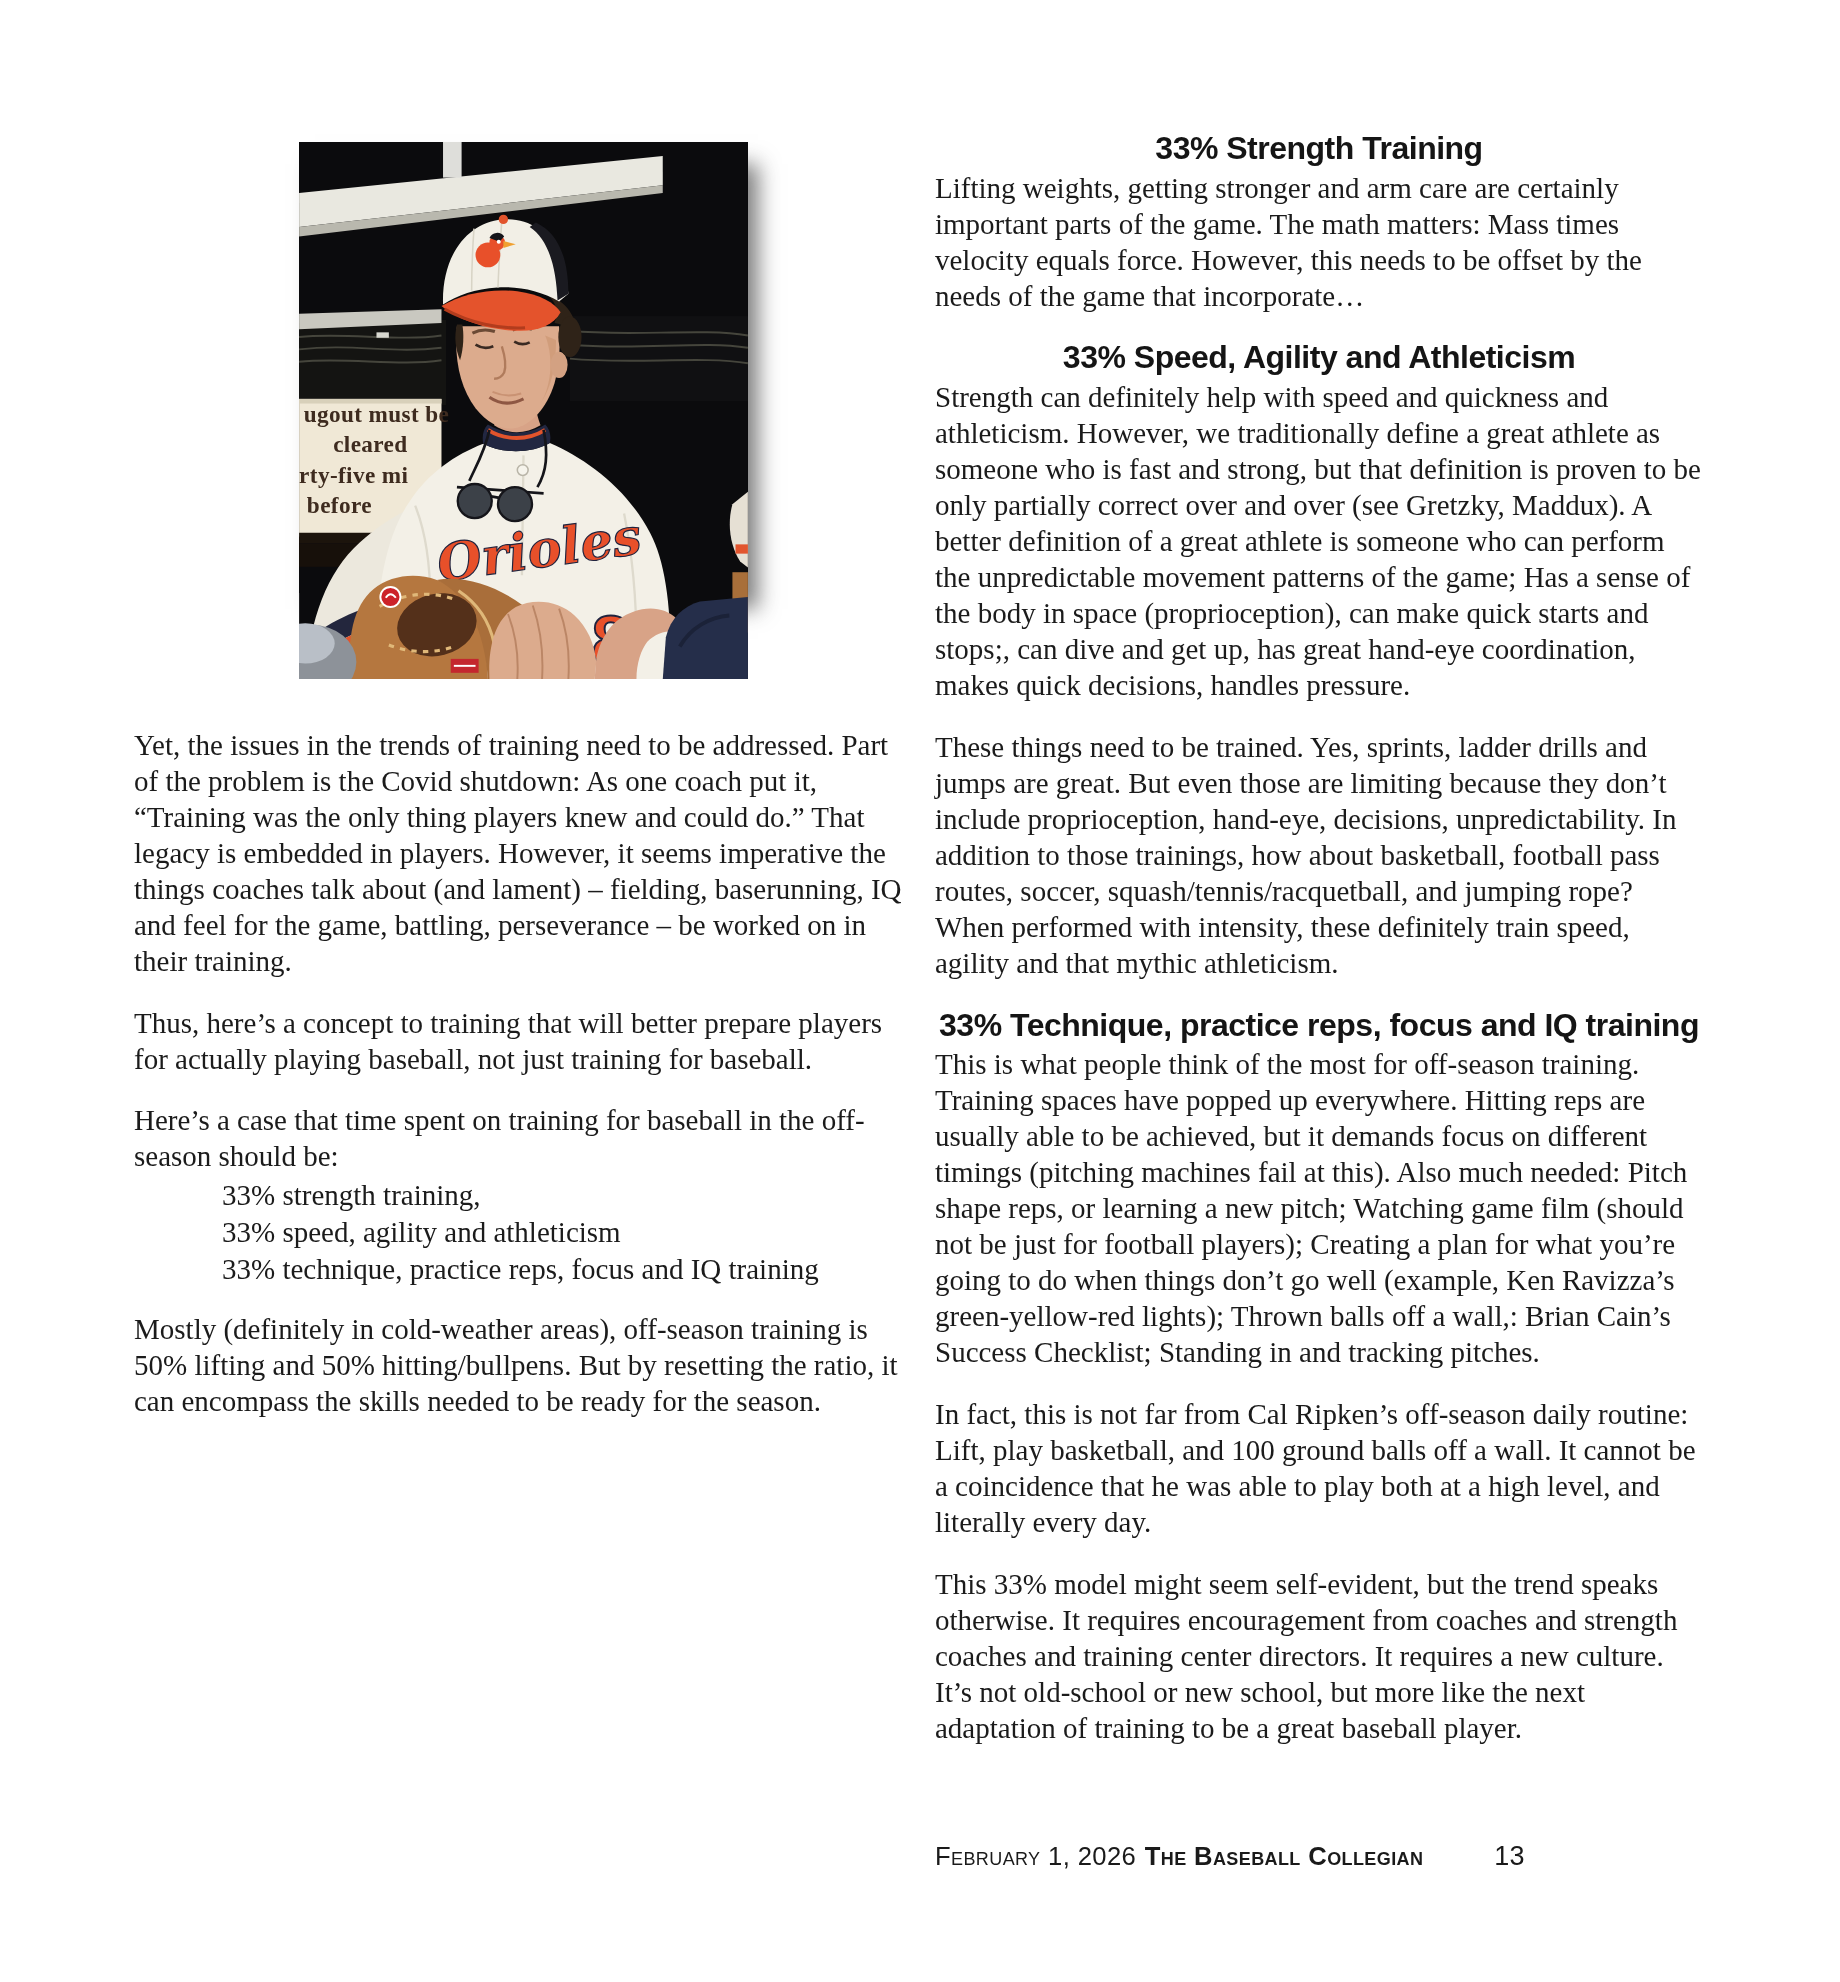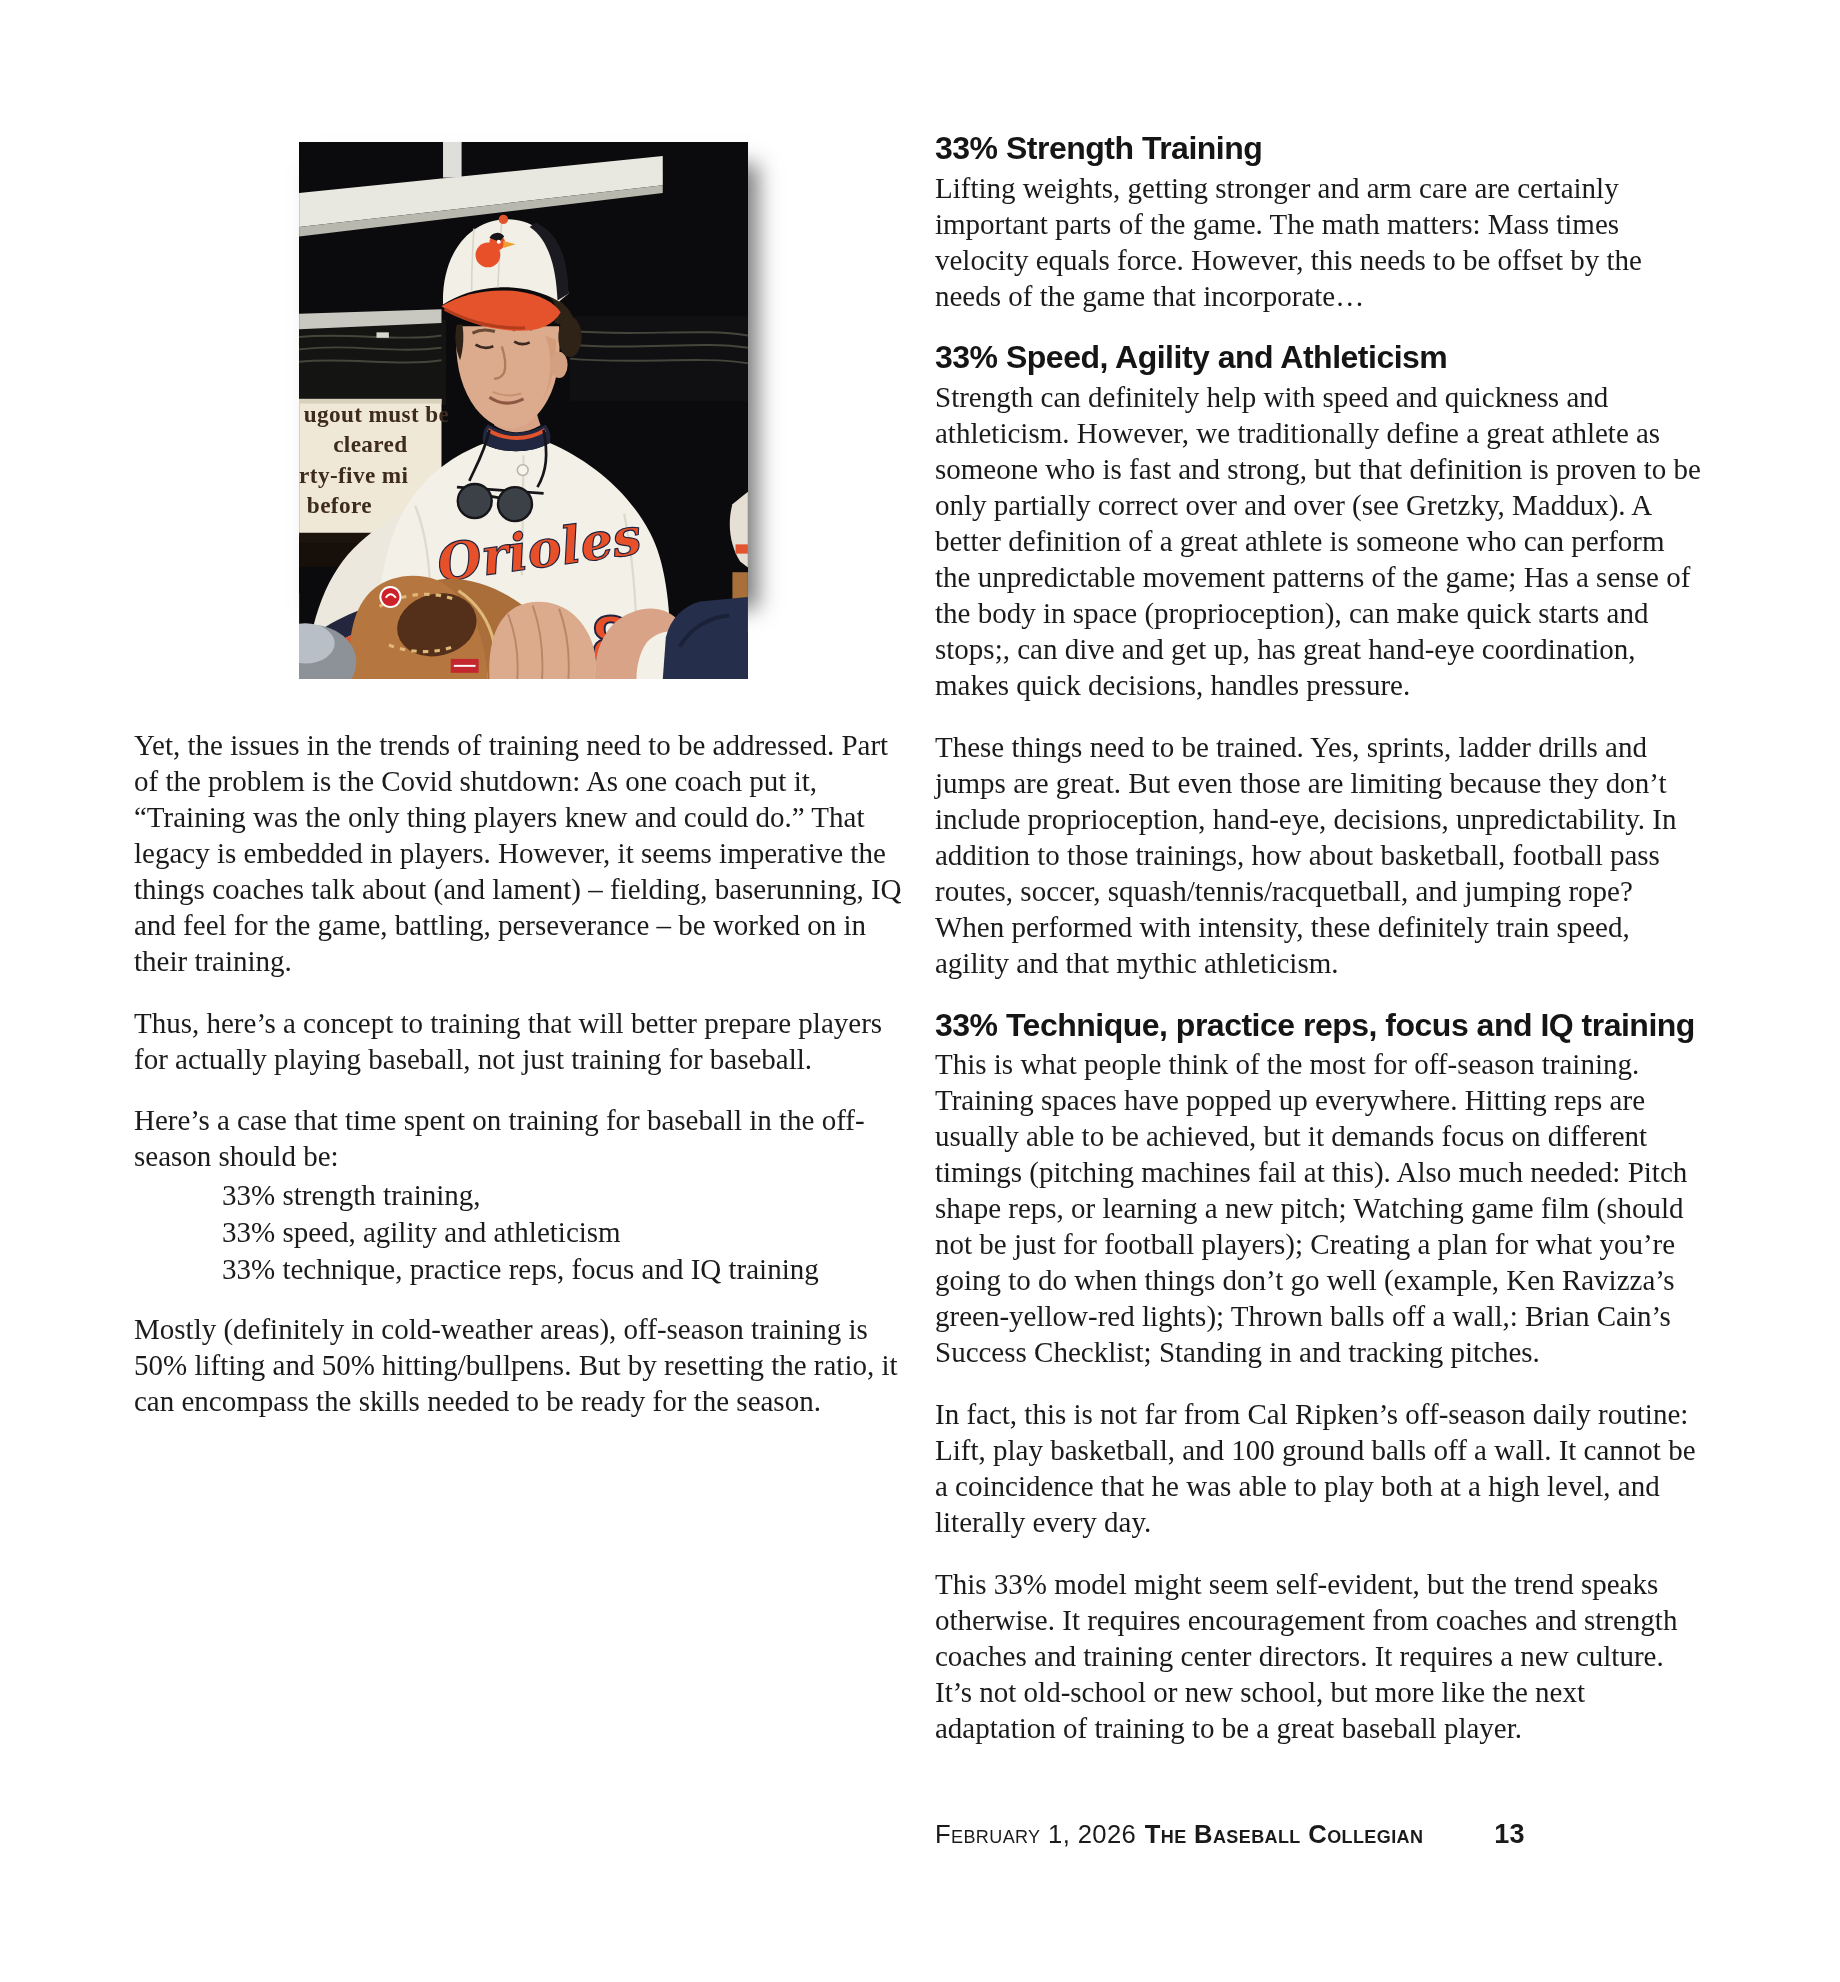--- a/index.html
+++ b/index.html
@@ -7,21 +7,21 @@
     position:relative; width:1840px; height:1983px; background:#ffffff;
     color:#1b1b1b; overflow:hidden;
   }
   .body-text { font-family:"Liberation Serif", serif; font-size:29px; line-height:36px; }
   .body-text p { margin:0 0 25.6px 0; }
   .left-col  { position:absolute; left:134px;  top:727px;  width:774px; }
   .right-col { position:absolute; left:935px; top:130px;  width:768px;  }
   .sans-heading {
     font-family:"Liberation Sans", sans-serif; font-weight:700;
     font-size:32px; line-height:36px; letter-spacing:-0.5px;
-    margin:7.7px 0 3.9px 0; color:#151515;
+    margin:7.7px 0 3.9px 0; color:#151515;text-align:center;
   }
   .sans-heading.first { margin-top:0; }
   .serif-heading {
     font-family:"Liberation Serif", serif; font-weight:700;
     font-size:34px; line-height:39px; margin:46px 0 6.2px 0; color:#151515;
   }
   .model-intro { margin:0 0 3.1px 0 !important; }
   .indent-list { margin:0 0 23px 0; }
   .indent-list div { padding-left:88px; line-height:37px; }
   .photo-frame {
@@ -30,21 +30,21 @@
     background:#0b0b0d;
   }
   .photo-frame svg { display:block; }
   .footer {
     position:absolute; left:935px; top:1819px; width:776px;
     display:flex; align-items:baseline;
     font-family:"Liberation Sans", sans-serif; color:#1a1a1a;
   }
   .footer .date  { font-variant:small-caps; font-size:25.6px; font-weight:400; letter-spacing:0.4px; }
   .footer .pub   { font-variant:small-caps; font-size:25.6px; font-weight:700; margin-left:8.5px; letter-spacing:0.4px; }
-  .footer .pagenum { font-size:27px; font-weight:700; margin-left:71px; }
+  .footer .pagenum { font-size:27px; font-weight:400; margin-left:71px;margin-top:22px; }
 </style>
 </head>
 <body>
 
 <div class="page">
 
   <div class="photo-frame">
     <svg width="449" height="537" viewBox="0 0 580 694">
 
       <rect x="0" y="0" width="580" height="694" fill="#0b0b0d"></rect>

